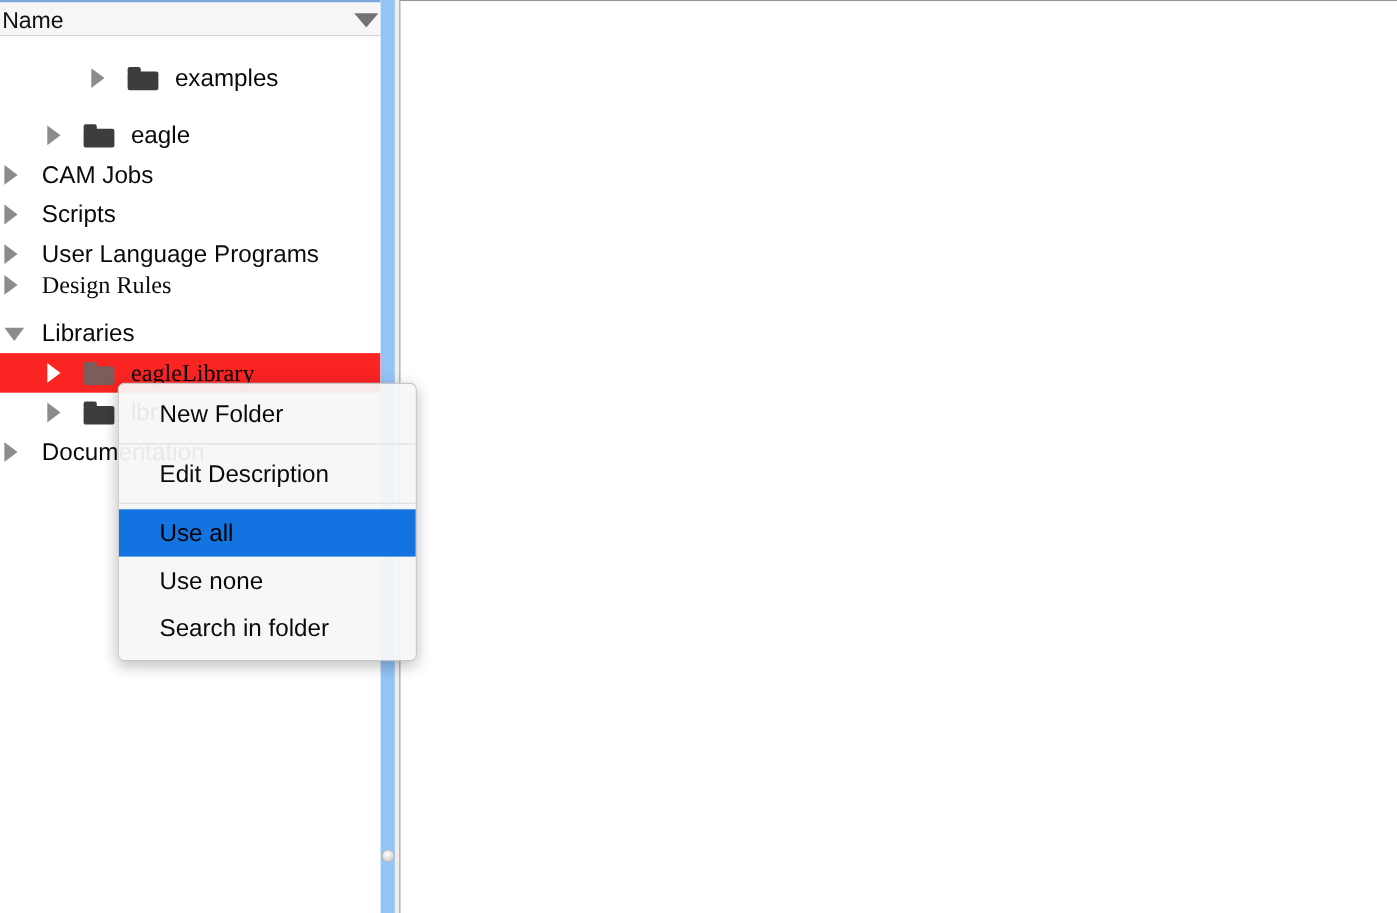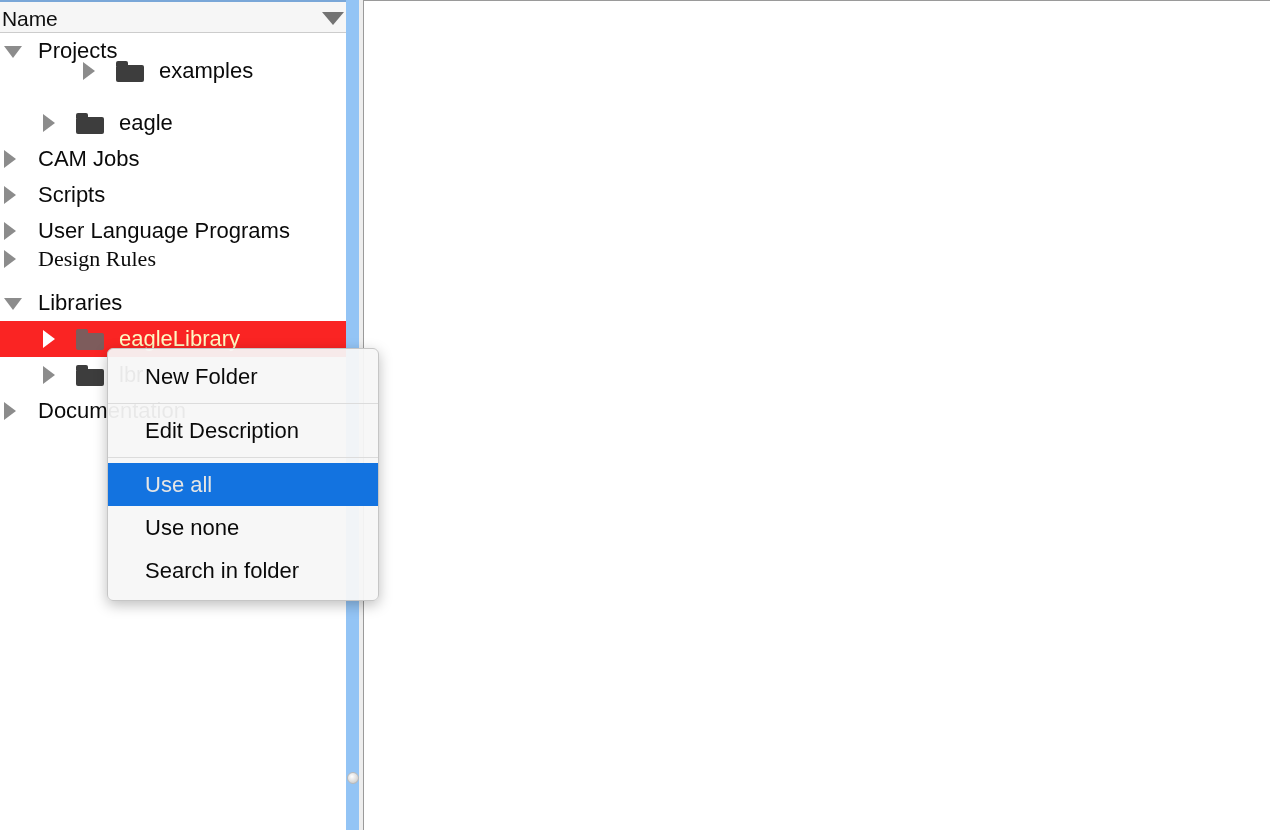--- a/index.html
+++ b/index.html
@@ -89,21 +89,21 @@
     border-radius: 2px;
   }
   .row.selected .folder-ico .tab,
   .row.selected .folder-ico .body { background: #7d5c5c; }
 
   .row .label {
     position: absolute;
     font-size: 22px; color: #0a0a0a;
     line-height: 26px;
   }
-  .row.selected .label { color: #fef9c3; }
+  .row.selected .label { color: #000000; font-family: Liberation Serif, serif; }
 
   
   #v-scroll {
     position: absolute; left: 346px; top: 0;
     width: 13px; height: 830px;
     background: #93c4f5;
   }
   #splitter-gap {
     position: absolute; left: 359px; top: 0;
     width: 4px; height: 830px;
@@ -138,44 +138,40 @@
     overflow: hidden;
   }
   .menu-item {
     height: 43px;
     display: flex; align-items: center;
     padding-left: 37px;
     font-size: 22px; color: #0a0a0a;
     white-space: nowrap;
     line-height: 26px;
   }
-  .menu-item.highlight { background: #1373e0; color: #e5e5e5; }
+  .menu-item.highlight { background: #1373e0; color: #000000; }
   .menu-sep {
     height: 1px;
     background: #dcdcdc;
     margin: 5px 0 5px 0;
   }
 </style>
 </head>
 <body>
 
 <div id="app">
 
   <div id="tree-panel">
 
     <div id="tree-header">
       <span class="hdr-label">Name</span>
       <span class="hdr-sort"></span>
     </div>
 
     <div id="tree-body">
-        <div class="row" style="top: 0px;">
-          <span class="twisty open" style="left: 4px; top: 13px;"></span>
-          <span class="label" style="left: 38px;">Projects</span>
-        </div>
         <div class="row" style="top: 20px; margin-left: 40px;">
           <span class="twisty closed" style="left: 43px; top: 9px;"></span>
           <span class="folder-ico" style="left: 76px; top: 8px;">
             <span class="tab"></span>
             <span class="body"></span>
           </span>
           <span class="label" style="left: 119px;">examples</span>
         </div>
         <div class="row" style="top: 72px;">
           <span class="twisty closed" style="left: 43px; top: 9px;"></span>

